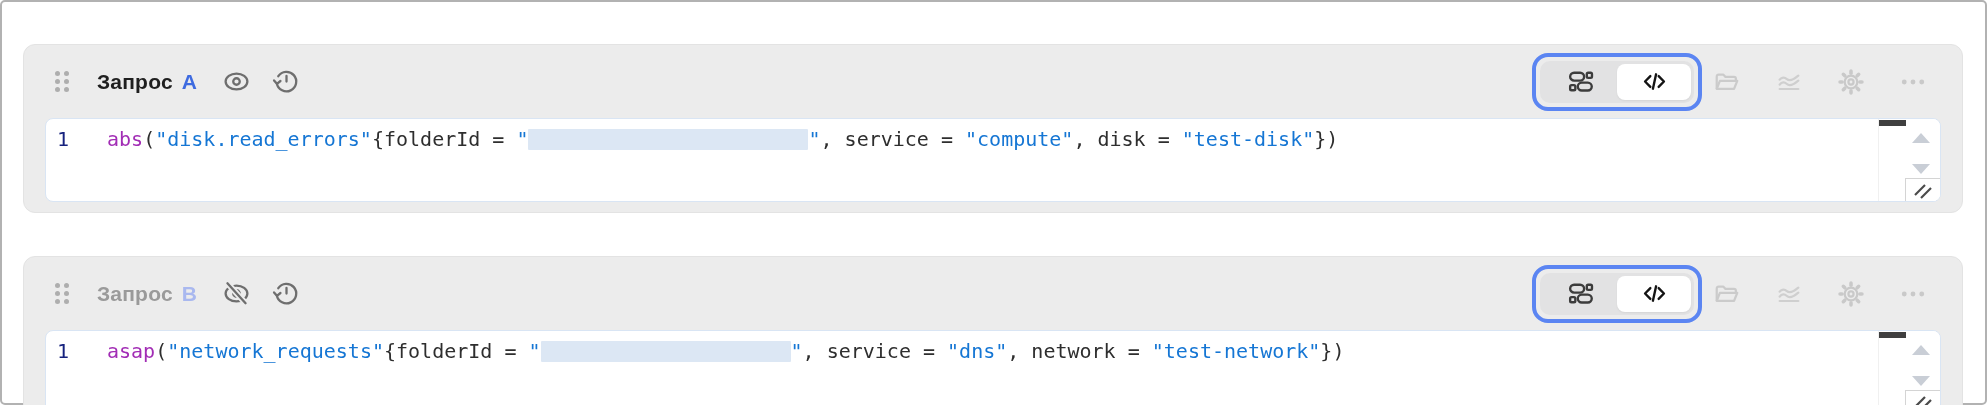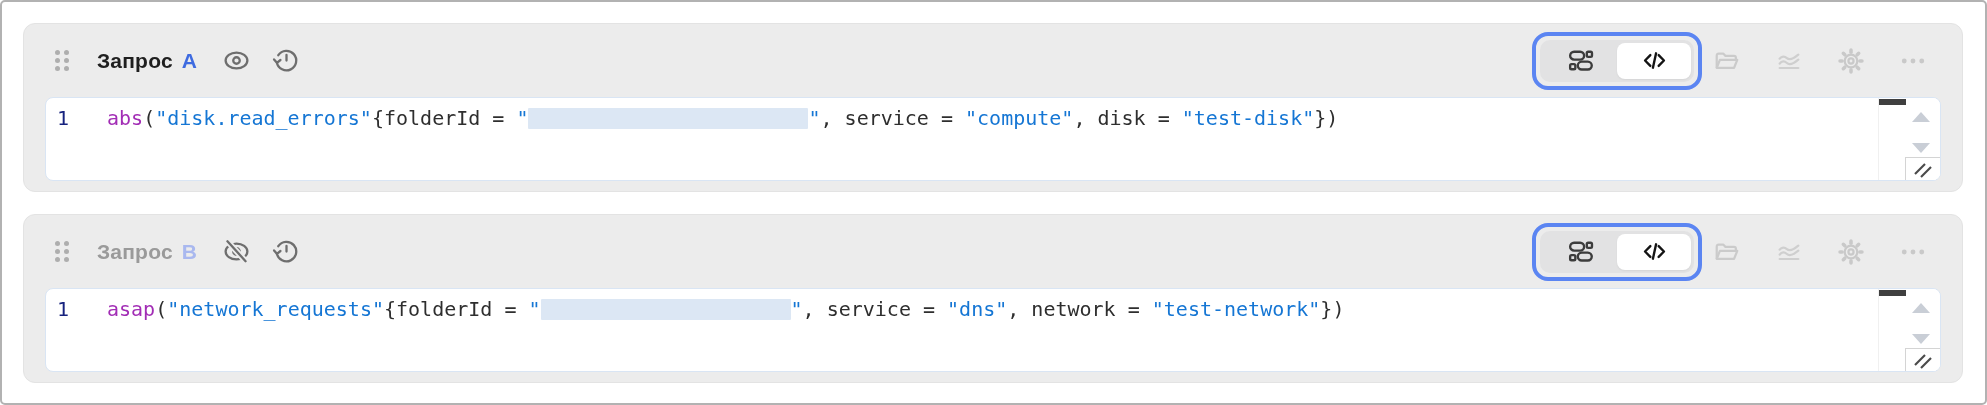--- a/index.html
+++ b/index.html
@@ -14,21 +14,21 @@
     background:#ffffff;
     padding:21px 22px 0 21px;
     display:flex; flex-direction:column; gap:22px;
   }
   .panel {
     height:169px; flex:none;
     background:#ececec;
     border:1px solid #e3e3e3;
     border-radius:12px;
     padding:0 21px 11px 21px;
-    display:flex; flex-direction:column;
+    display:flex; flex-direction:column;margin-top:21px;
   }
   .panel-header { height:73px; flex:none; display:flex; align-items:center; }
   .drag-handle {
     margin-left:10px;
     display:grid; grid-template-columns:repeat(2,5px); grid-auto-rows:5px;
     gap:3px 4px; cursor:grab;
   }
   .drag-handle i { width:5px; height:5px; border-radius:50%; background:#aeaeae; }
   .panel-title { margin-left:28px; font-size:21px; font-weight:600; letter-spacing:.2px; }
   .panel-letter { margin-left:9px; font-size:21px; font-weight:600; }

